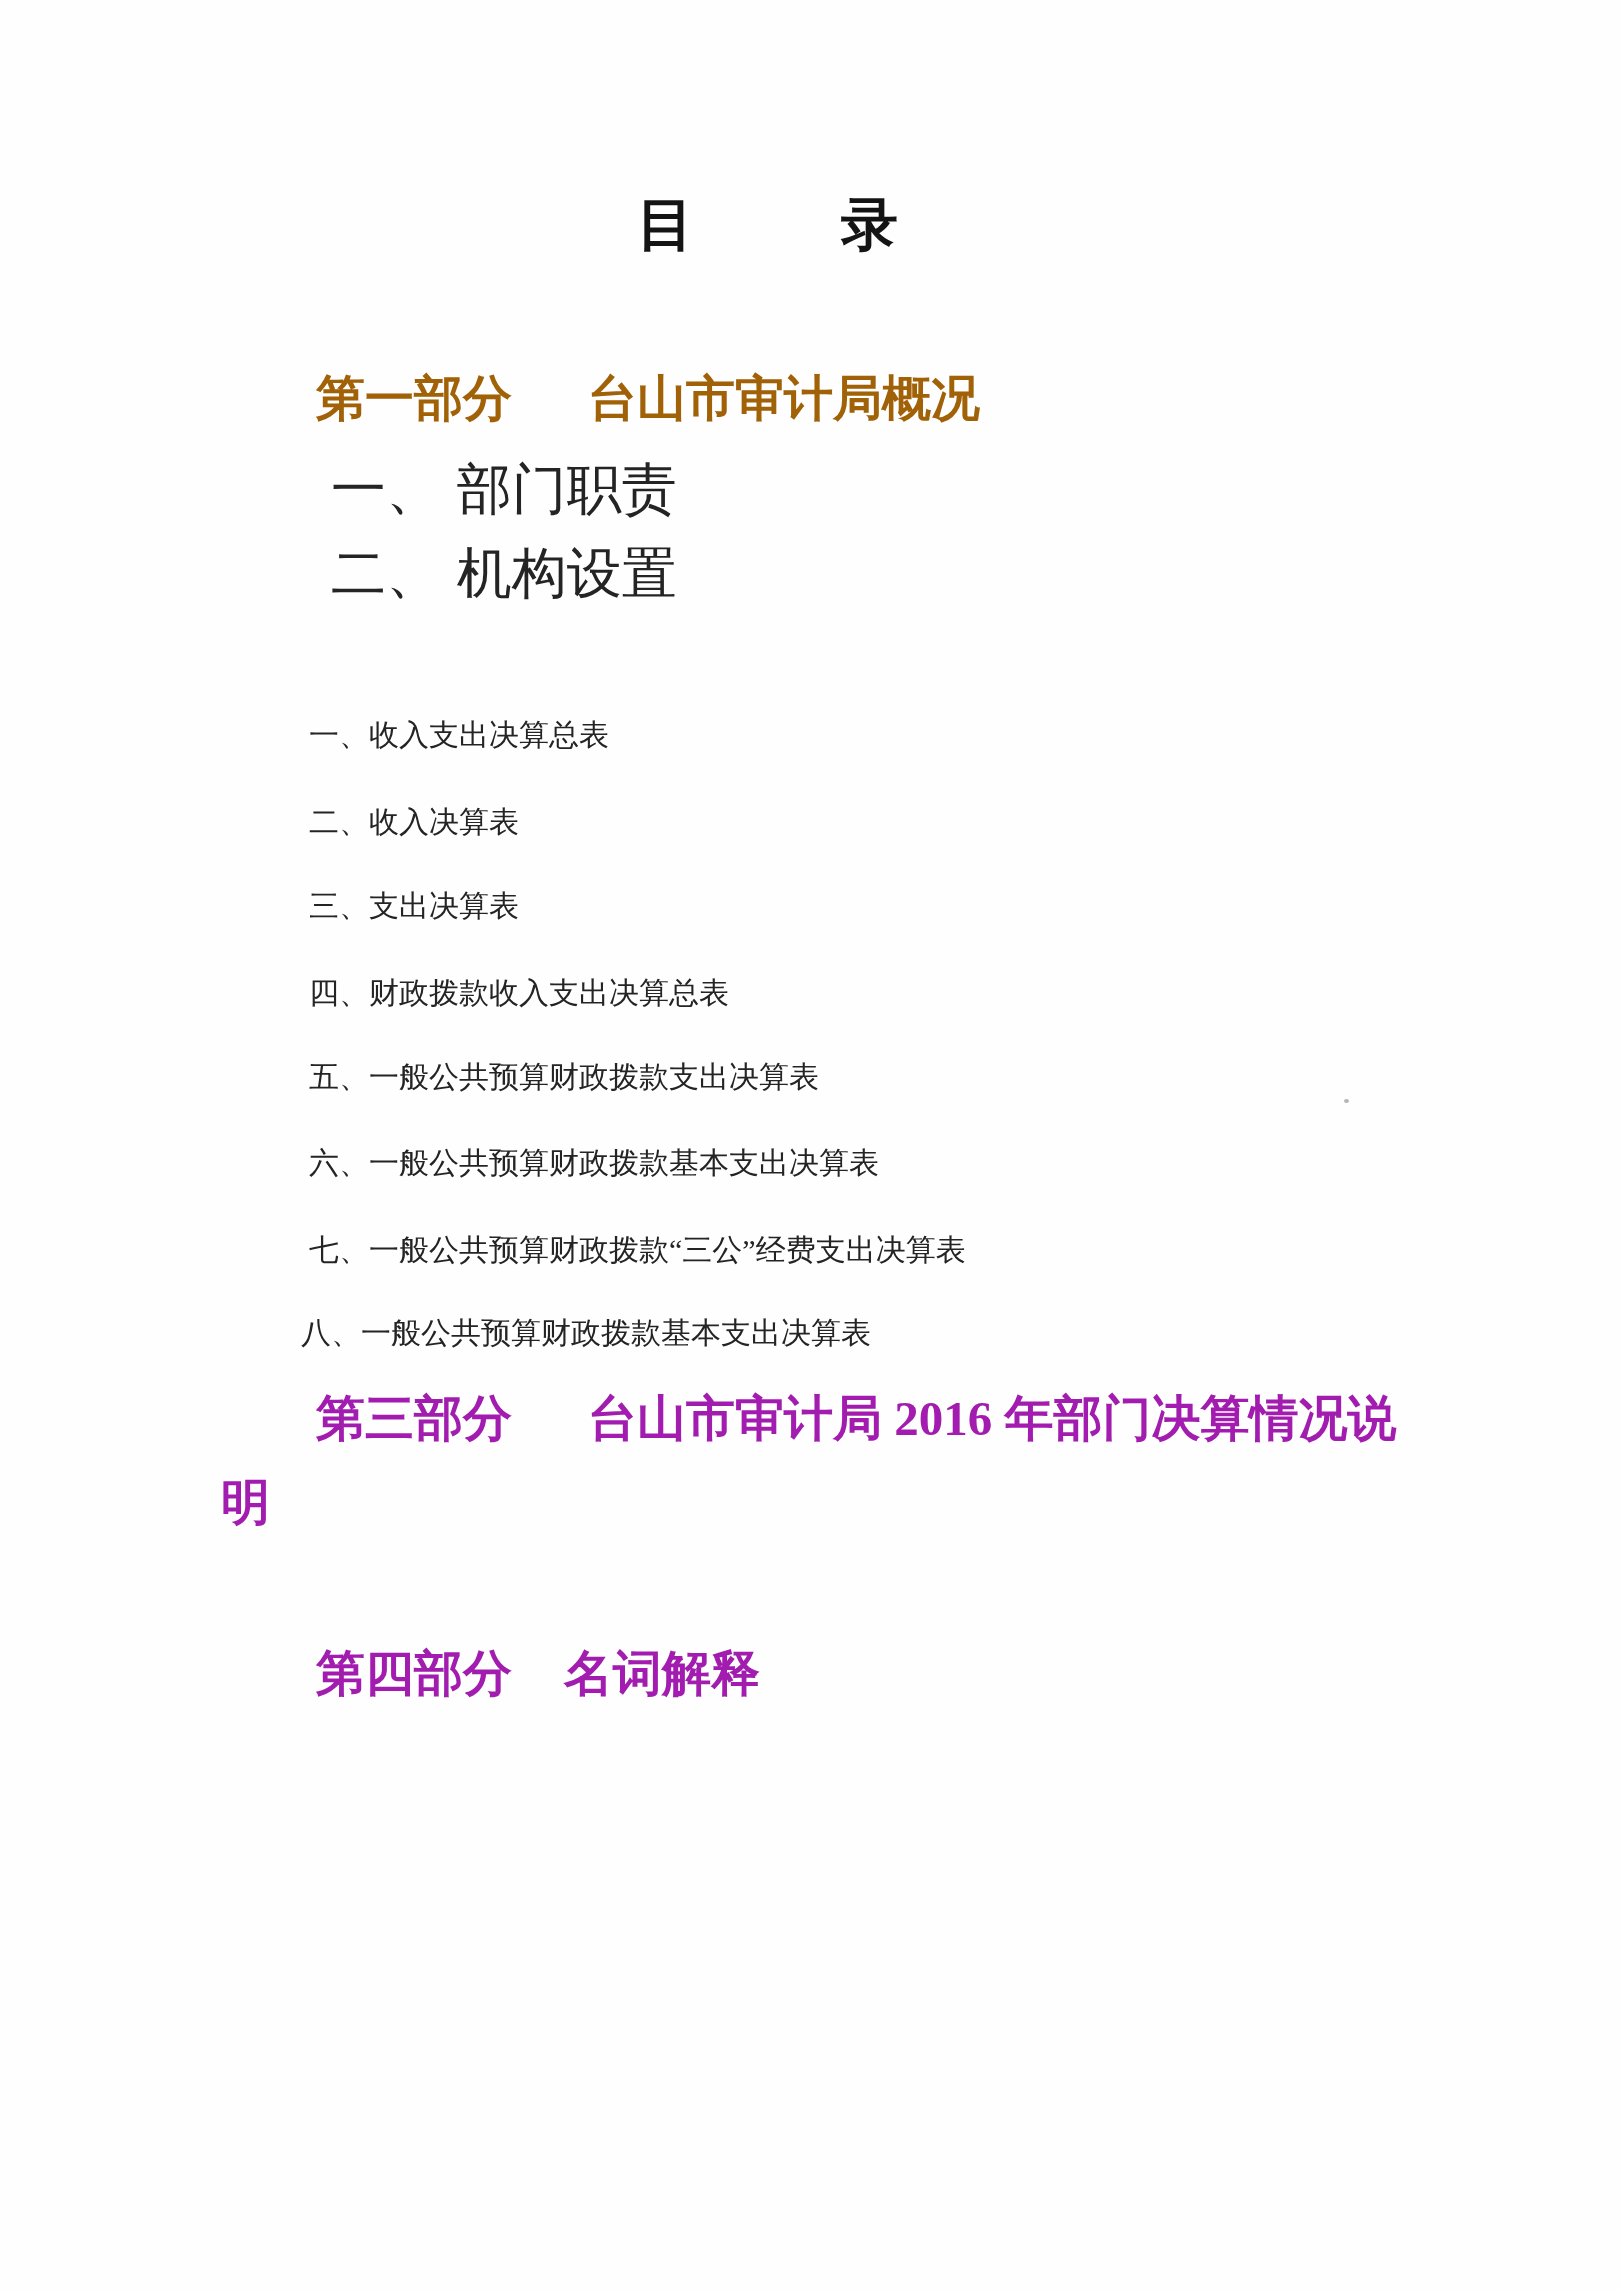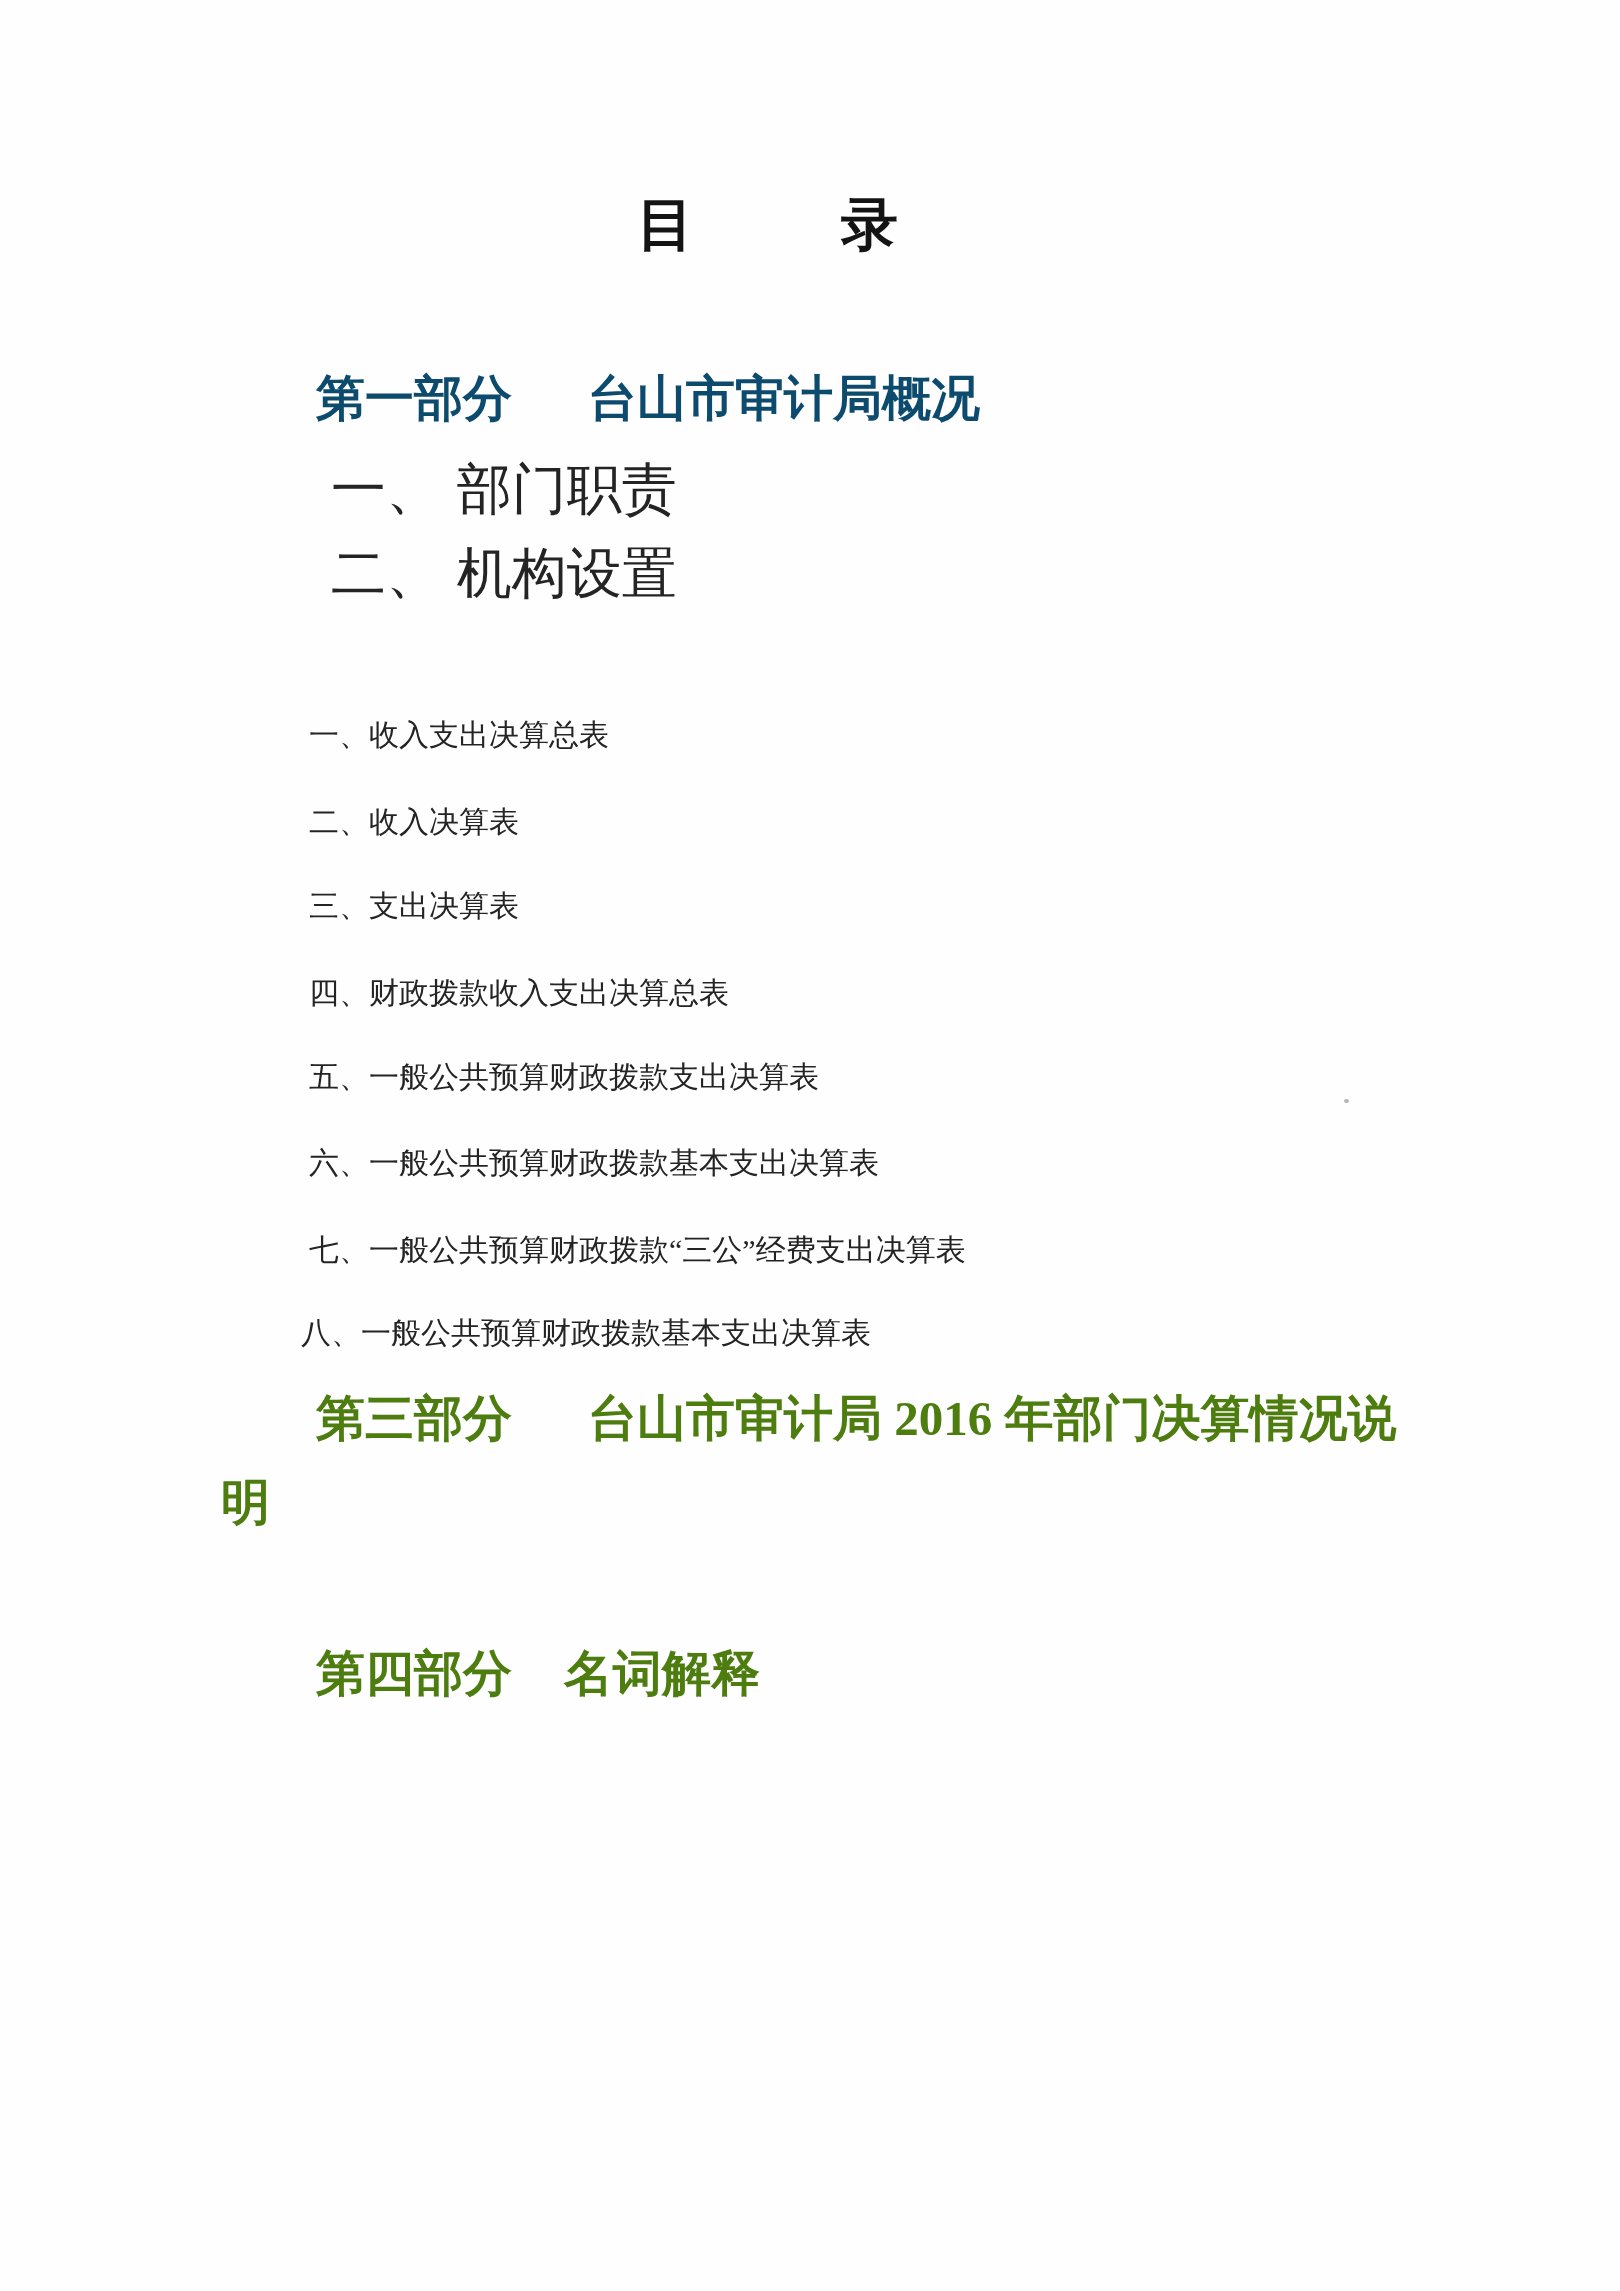--- a/index.html
+++ b/index.html
@@ -31,27 +31,27 @@
     font-family: "Liberation Sans", sans-serif;
     font-size: 57px;
     font-weight: 800;
     color: #141414;
   }
   
   .part-heading {
     font-size: 49px;
     font-weight: 800;
     font-family: "Liberation Sans", sans-serif;
-    color: #0c4a6e;
+    color: #a16207;
   }
   
   .part-heading.serif {
     font-family: "Liberation Serif", serif;
     font-weight: 700;
-    color: #4d7c0f;
+    color: #a21caf;
   }
   .part-heading .part-title {
     margin-left: 76px;
   }
   .part-heading .part-title.narrow-gap {
     margin-left: 52px;
   }
   
   .toc-item {
     font-size: 30px;

